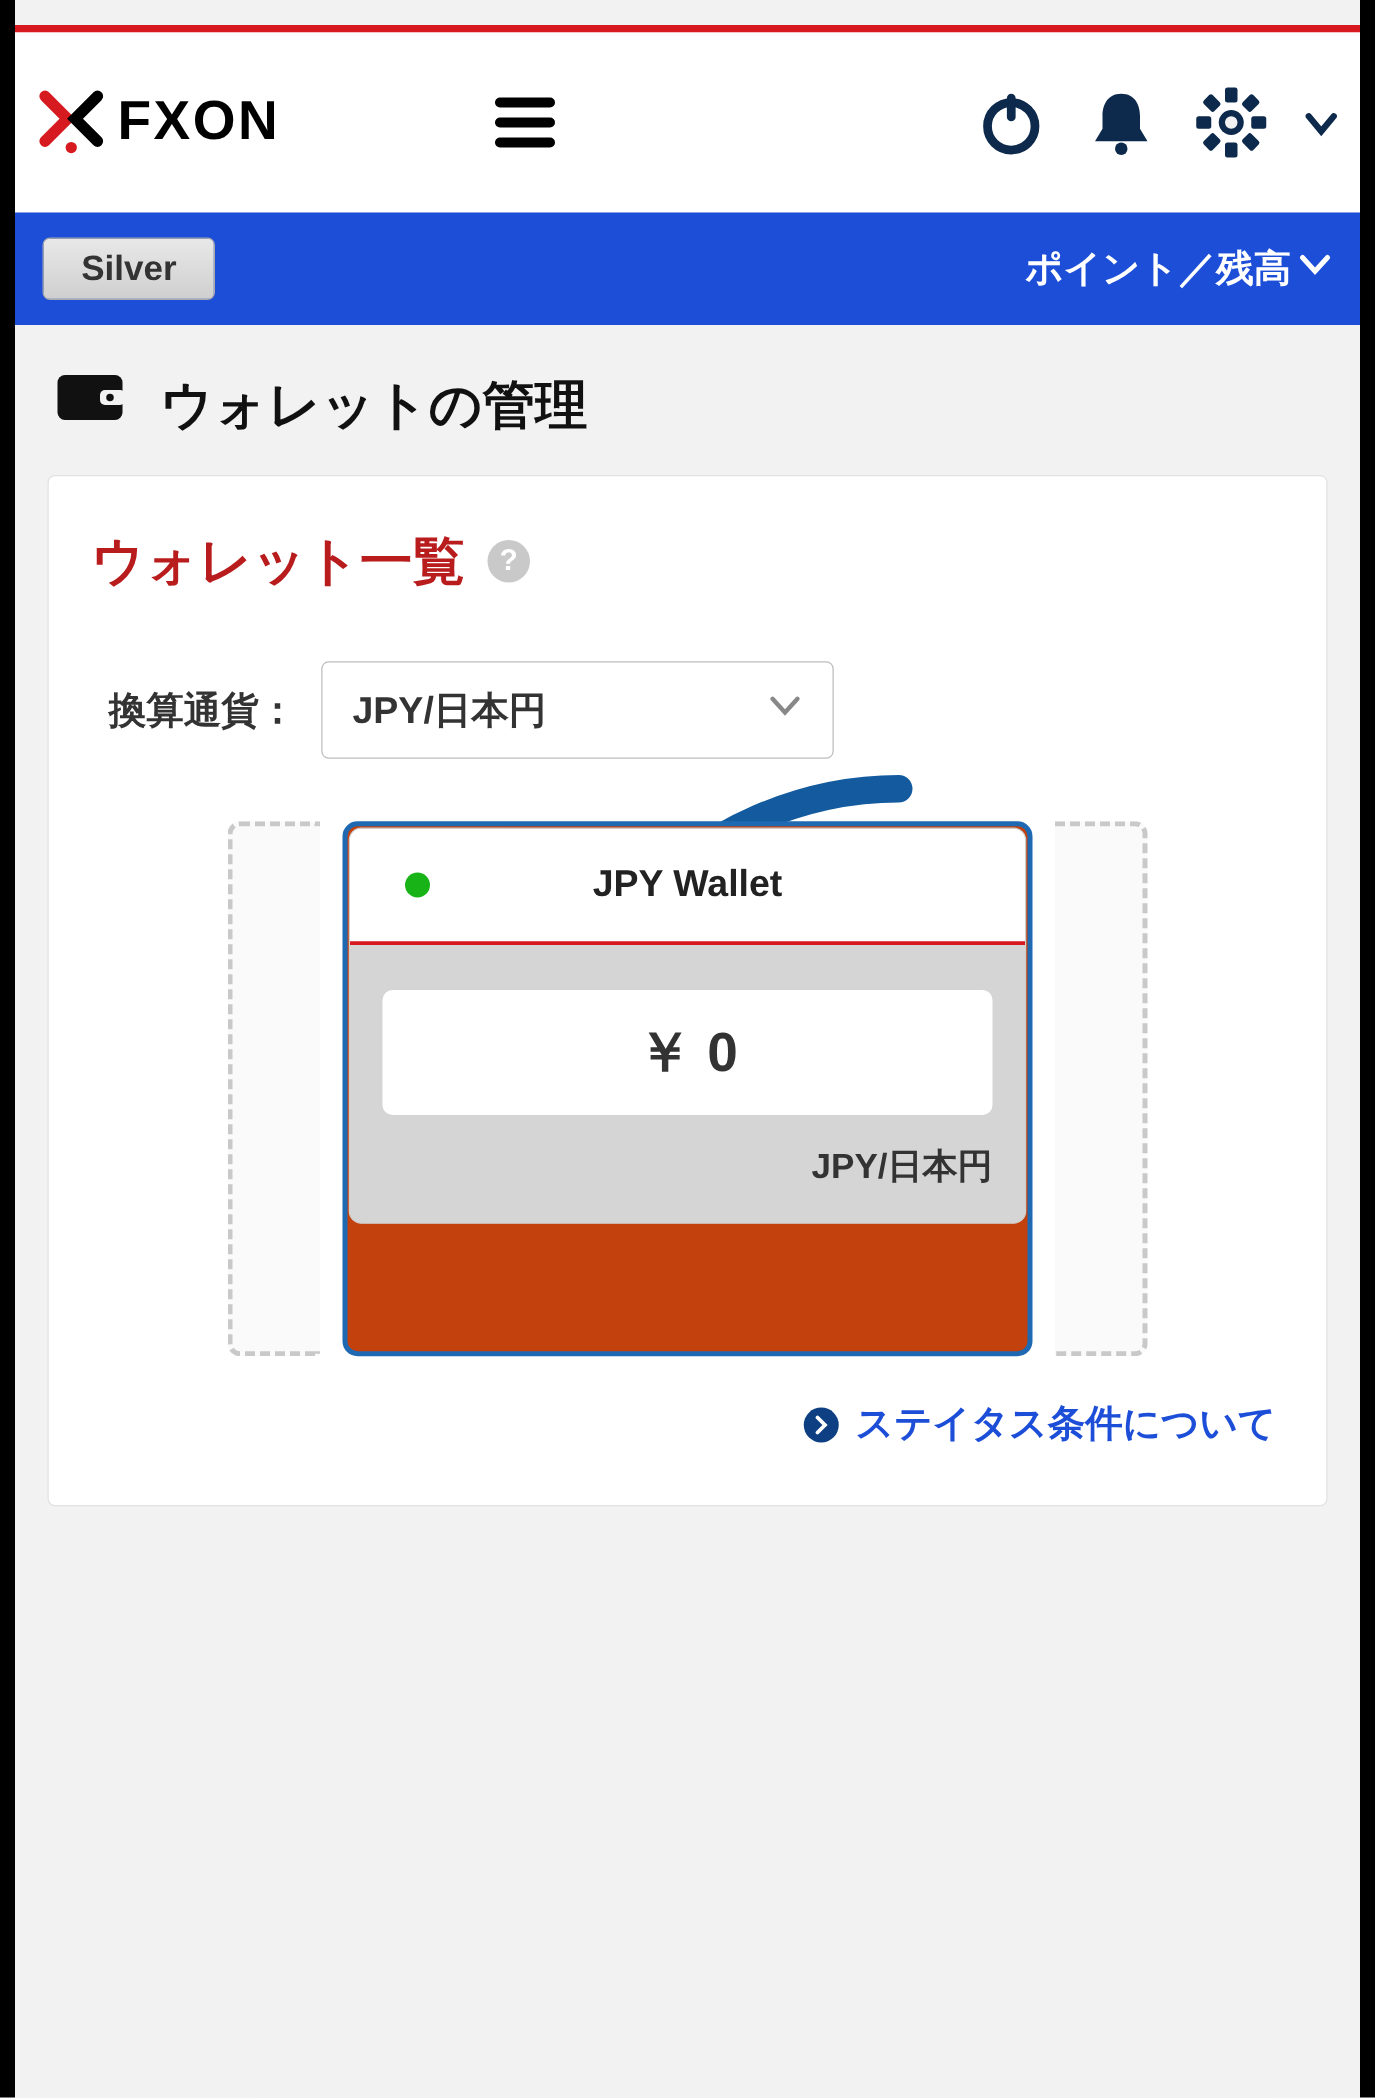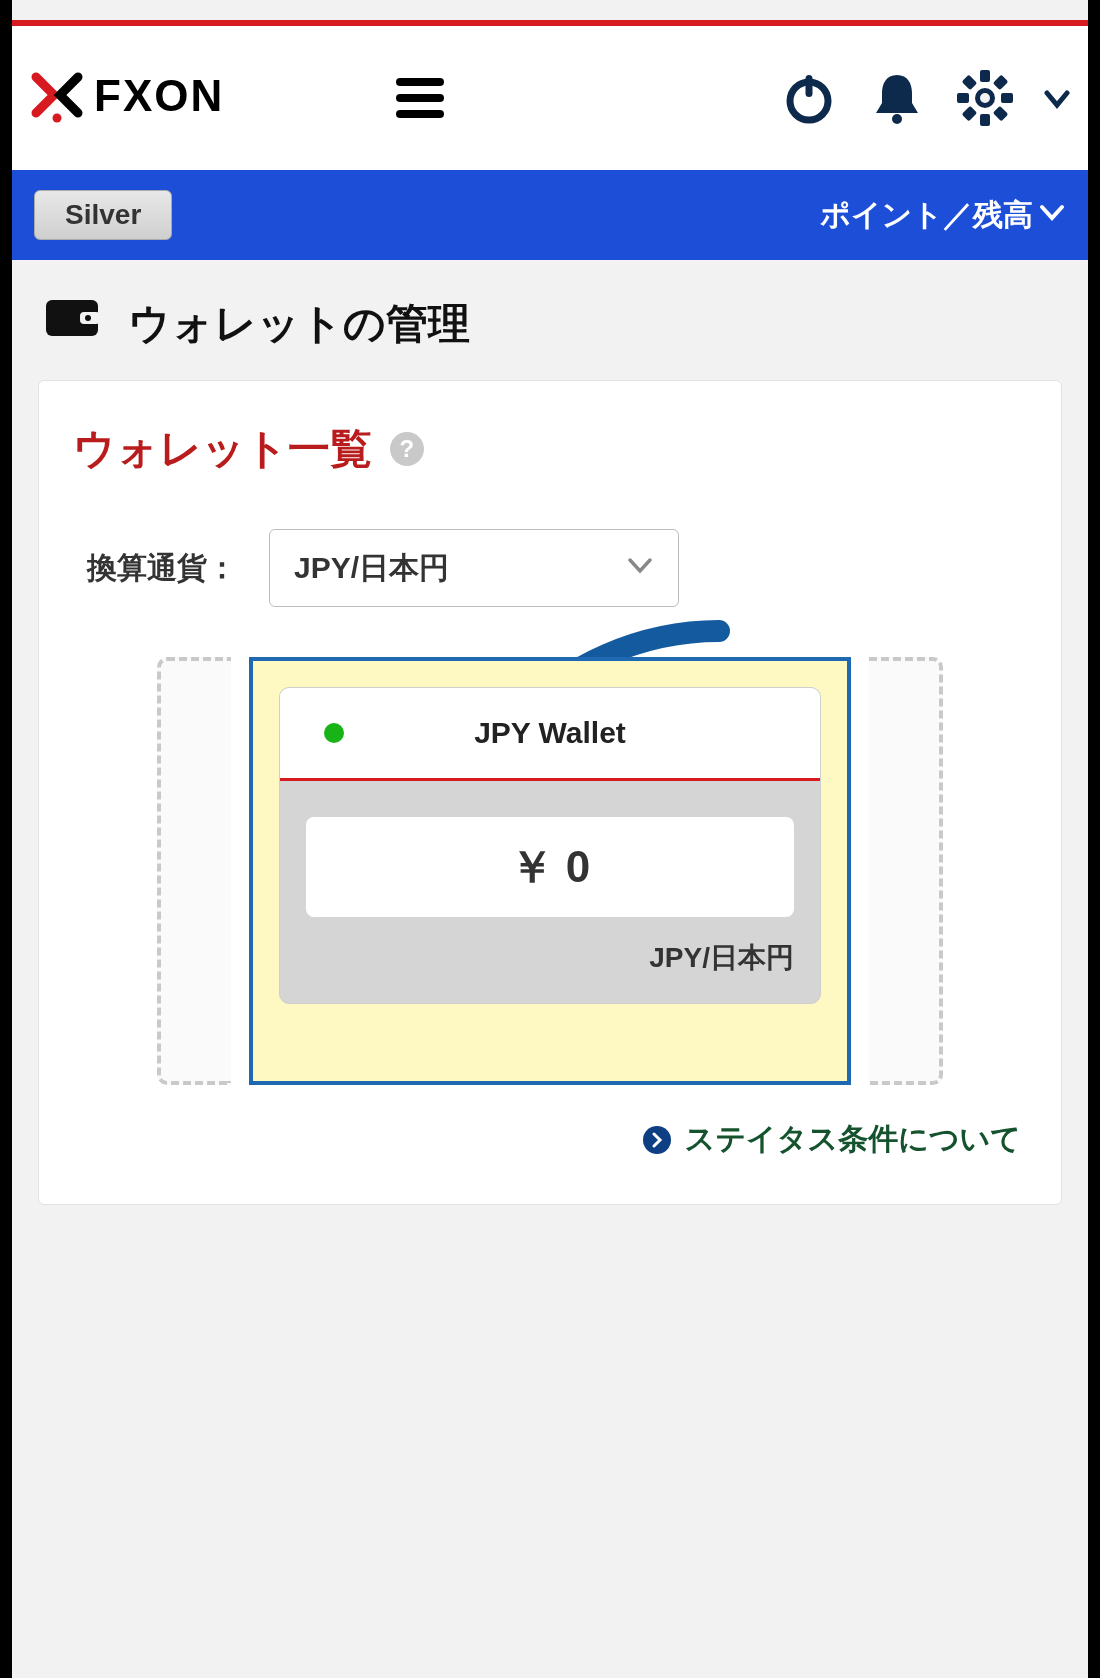--- a/index.html
+++ b/index.html
@@ -20,37 +20,37 @@
   .nav-bar{height:90px;background:#1d4ed8;display:flex;align-items:center;color:#fff;padding:0 22px;font-size:30px;font-weight:700}
   .badge{background:linear-gradient(#e8e8e8,#cfcfcf);color:#333;font-weight:700;font-size:28px;padding:8px 30px;border-radius:6px;border:1px solid #aaa}
   .nav-right{margin-left:auto;display:flex;align-items:center;gap:5px}
   .content{padding:30px 26px 0 26px}
   .page-title-row{display:flex;align-items:flex-start;gap:28px;margin:6px 0 28px 6px}
   .page-title{font-size:42px;font-weight:800;color:#111}
   .card{background:#fff;border:1px solid #e2e2e2;border-radius:6px;padding:40px 34px 44px 34px;position:relative}
   .sub-row{display:flex;align-items:center;gap:18px;margin-bottom:52px}
   .sub-title{font-size:42px;font-weight:800;color:#b91c1c}
   .help-circle{width:34px;height:34px;border-radius:50%;background:#c9c9c9;color:#fff;font-size:24px;font-weight:800;display:flex;align-items:center;justify-content:center}
-  .select-row{display:flex;align-items:center;gap:32px;margin:0 0 50px 14px}
+  .select-row{display:flex;align-items:center;gap:20px;margin:0 0 50px 14px}
   .select-label{font-size:30px;color:#333;font-weight:600}
   .select{border:1px solid #bdbdbd;border-radius:6px;height:76px;width:360px;display:flex;align-items:center;padding:0 24px;font-size:30px;color:#333;justify-content:space-between;font-weight:600}
   .arrow-wrap{position:absolute;left:380px;top:230px;width:320px;height:180px;pointer-events:none}
   .wallets-row{display:flex;align-items:stretch;gap:18px;justify-content:center;position:relative}
   .ghost{width:70px;border:4px dashed #c9c9c9;border-radius:10px;background:#fafafa;min-height:420px}
   .ghost-left{border-right:none;border-top-right-radius:0;border-bottom-right-radius:0}
   .ghost-right{border-left:none;border-top-left-radius:0;border-bottom-left-radius:0}
-  .wallet-frame{border:4px solid #1f69b3;border-radius:0;padding:26px;background:#fef9c3}
+  .wallet-frame{border:4px solid #1f69b3;border-radius:12px;padding:1px;background:#c2410c}
   .wallet{width:540px;border:1px solid #cfcfcf;border-radius:10px;overflow:hidden;background:#d5d5d5}
   .wallet-head{background:#fff;height:90px;display:flex;align-items:center;justify-content:center;position:relative;border-bottom:3px solid #d71920}
   .dot{width:20px;height:20px;border-radius:50%;background:#17b317;position:absolute;left:44px;top:35px}
   .wallet-name{font-size:30px;font-weight:800;color:#222}
   .wallet-body{padding:36px 26px 26px 26px}
   .amount-box{background:#fff;border-radius:8px;height:100px;display:flex;align-items:center;justify-content:center;font-size:44px;font-weight:900;color:#333}
   .cur-label{text-align:right;margin-top:22px;font-size:28px;font-weight:700;color:#333}
-  .status-link{display:flex;align-items:center;gap:14px;justify-content:flex-end;color:#14532d;font-size:30px;font-weight:800;margin-top:34px;padding-right:6px}
+  .status-link{display:flex;align-items:center;gap:14px;justify-content:flex-end;color:#1d4ed8;font-size:30px;font-weight:800;margin-top:34px;padding-right:6px}
   .chev-circle{width:28px;height:28px;border-radius:50%;background:#0d3f82;display:flex;align-items:center;justify-content:center}
 </style>
 </head>
 <body>
 
 <div class="stage">
   <div class="phone">
     <div class="phone-inner">
       <div class="screen">
 

